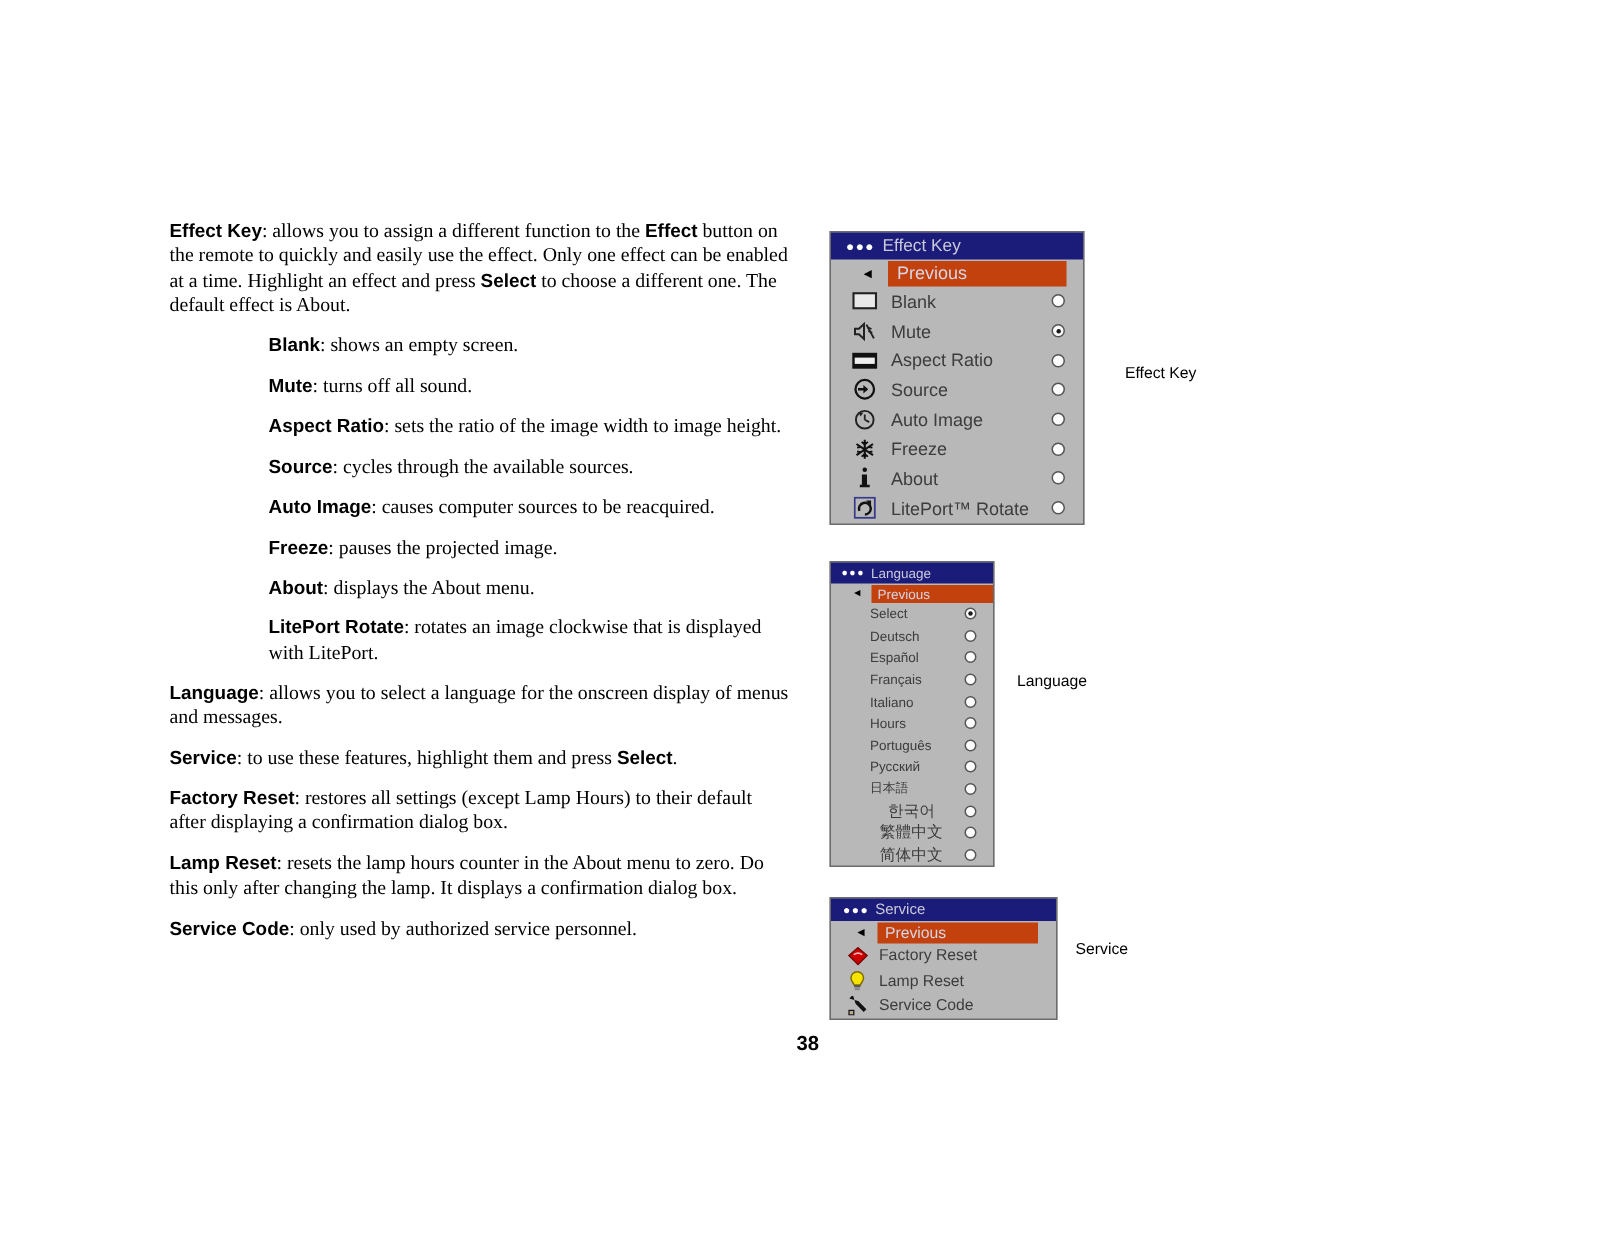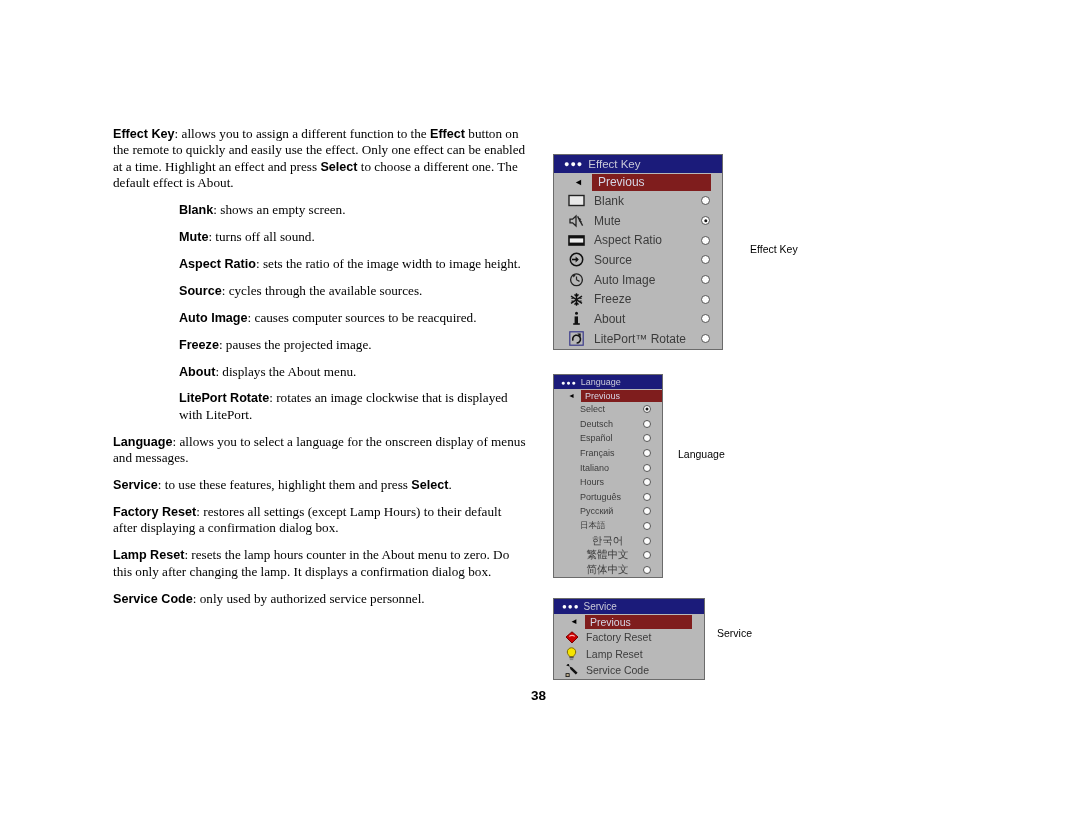--- a/index.html
+++ b/index.html
@@ -12,21 +12,21 @@
     height: 834px;
     position: relative;
     font-family: "Liberation Serif", serif;
     overflow: hidden;
   }
 
   
   .textcol {
     position: absolute;
     left: 113px;
-    top: 126px;
+    top: 146px;
     width: 415px;
   }
   .para {
     font-family: "Liberation Serif", serif;
     font-size: 13.2px;
     line-height: 16.4px;
     color: #000000;
     margin: 0 0 10.5px 0;
     text-align: left;
   }
@@ -87,21 +87,21 @@
     box-sizing: border-box;
     font-family: "Liberation Sans", sans-serif;
     position: relative;
   }
   .prev-arrow {
     color: #000000;
     font-size: 9px;
     line-height: 1;
   }
   .prev-hl {
-    background: #7f1d1d;
+    background: #c2410c;
     color: #d6d6e6;
     display: flex;
     align-items: center;
     box-sizing: border-box;
   }
   .iconcell {
     display: flex;
     align-items: center;
     justify-content: center;
     flex: none;

